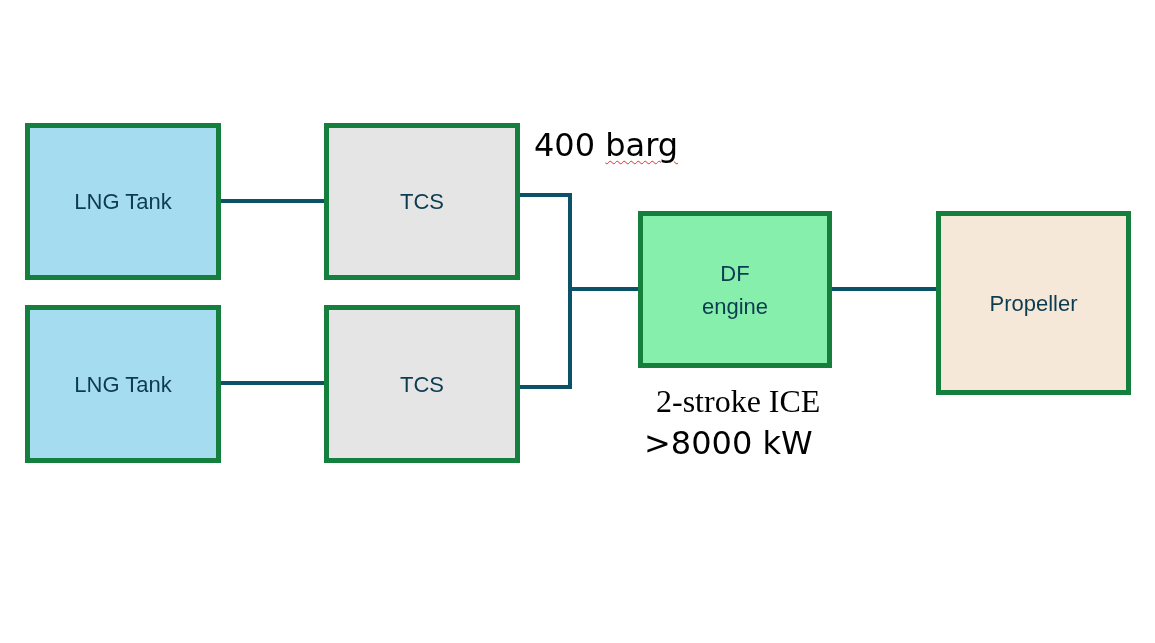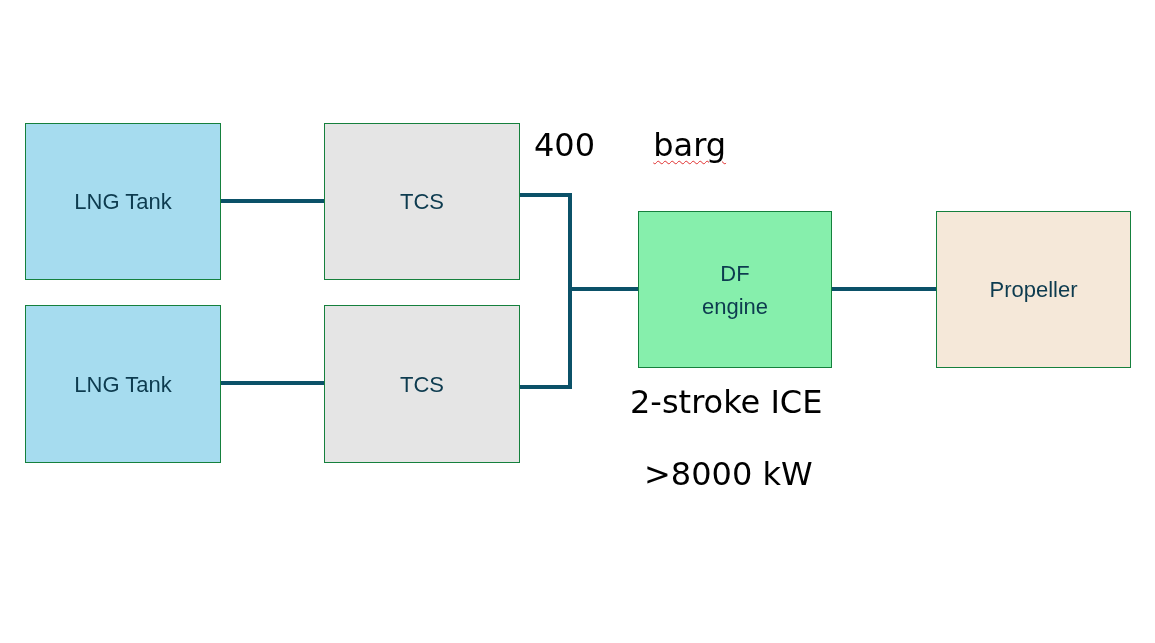--- a/index.html
+++ b/index.html
@@ -1,24 +1,24 @@
 <!DOCTYPE html>
 <html><head>
 <meta charset="utf-8">
 <style>
   html, body { margin:0; padding:0; background:#ffffff; }
   body { width:1155px; height:643px; position:relative; overflow:hidden; font-family:"Liberation Sans", sans-serif; }
-  .box { position:absolute; box-sizing:border-box; border:1px solid #15803d; display:flex; flex-direction:column; align-items:center; justify-content:center; color:#0d3b4f; font-size:22px; text-align:center; line-height:1.5; }
+  .box { position:absolute; box-sizing:border-box; border:5px solid #15803d; display:flex; flex-direction:column; align-items:center; justify-content:center; color:#0d3b4f; font-size:22px; text-align:center; line-height:1.5; }
   .tank { background:#a6dcef; }
   .tcs { background:#e5e5e5; }
   .engine { background:#86efac; }
   .prop { background:#f5e8d9; }
   .line { position:absolute; background:#0b5168; }
   .note { position:absolute; color:#000; font-family:"DejaVu Sans", sans-serif; font-size:32px; white-space:nowrap; }
-  .squiggle { text-decoration: underline wavy #e03030; text-decoration-thickness:1px; text-underline-offset:4px;margin-left:48px; }
+  .squiggle { text-decoration: underline wavy #e03030; text-decoration-thickness:1px; text-underline-offset:4px; }
 </style>
 </head>
 <body>
 
 <div class="line" style="left:220px; top:199px; width:104px; height:4px;"></div>
 <div class="line" style="left:220px; top:381px; width:104px; height:4px;"></div>
 <div class="line" style="left:519px; top:193px; width:53px; height:4px;"></div>
 <div class="line" style="left:519px; top:385px; width:53px; height:4px;"></div>
 <div class="line" style="left:568px; top:193px; width:4px; height:196px;"></div>
 <div class="line" style="left:570px; top:287px; width:68px; height:4px;"></div>
@@ -33,22 +33,22 @@
 <div class="box tcs" style="left:324px; top:123px; width:196px; height:157px;">
   <span>TCS</span>
 </div>
 <div class="box tcs" style="left:324px; top:305px; width:196px; height:158px;">
   <span>TCS</span>
 </div>
 <div class="box engine" style="left:638px; top:211px; width:194px; height:157px;">
   <span>DF</span>
   <span>engine</span>
 </div>
-<div class="box prop" style="left:936px; top:211px; width:195px; height:157px;">
+<div class="box prop" style="left:936px; top:211px; width:195px; height:184px;">
   <span>Propeller</span>
 </div>
 
 <div class="note" style="left:534px; top:126px;">
   <span>400</span>
   <span class="squiggle">barg</span>
 </div>
-<div class="note" style="left:630px; top:383px;">2-stroke ICE</div>
-<div class="note" style="left:644px; top:455px;">&gt;8000 kW</div>
+<div class="note" style="left:656px; top:383px;font-family:Liberation Serif, serif;">2-stroke ICE</div>
+<div class="note" style="left:644px; top:424px;">&gt;8000 kW</div>
 
 </body></html>

